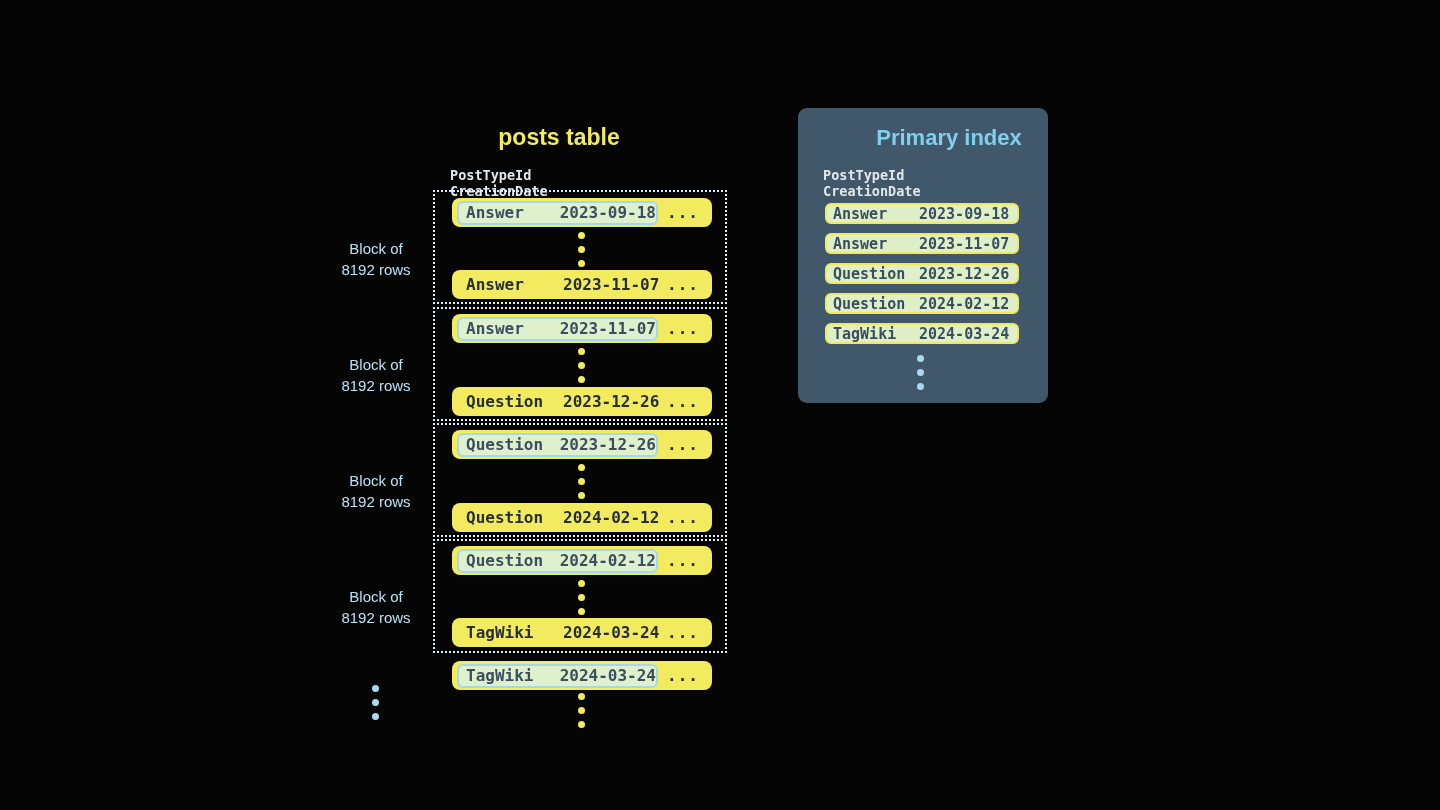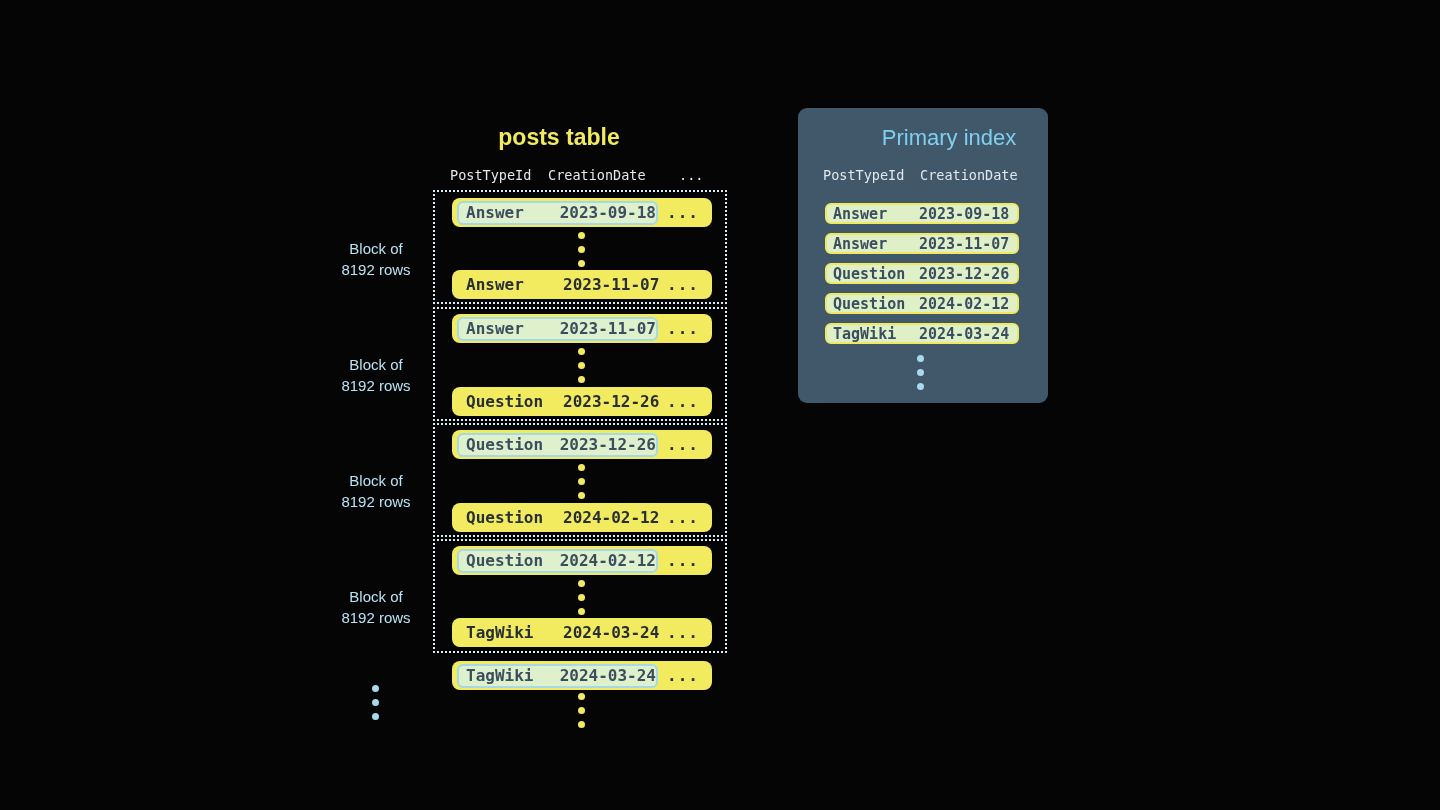--- a/index.html
+++ b/index.html
@@ -5,21 +5,21 @@
   html,body{margin:0;padding:0;background:#050505;}
   .canvas{position:relative;width:1440px;height:810px;background:var(--bg,#050505);overflow:hidden;
           font-family:"Liberation Sans","DejaVu Sans",sans-serif;}
 
   
   .pt-title{position:absolute;left:429px;top:124px;width:260px;text-align:center;
             font-size:23px;font-weight:bold;color:var(--title-yellow,#f3eb5f);}
 
   
   .hdrs{position:absolute;display:flex;font-family:"DejaVu Sans Mono","Liberation Mono",monospace;
-        font-size:13.5px;font-weight:400;color:var(--header-text,#e3e8ec);white-space:nowrap;}
+        font-size:13.5px;font-weight:700;color:var(--header-text,#e3e8ec);white-space:nowrap;flex-direction:column;}
   .pt-hdrs{left:450px;top:167px;}
   .pt-hdrs .c1{width:98px;}
   .pt-hdrs .c2{width:131px;}
   .pi-hdrs{left:823px;top:167px;}
   .pi-hdrs .c1{width:97px;}
 
   
   .block{position:absolute;left:433px;width:294px;height:114px;box-sizing:border-box;
          border:2px dotted var(--dotted,#d9eef6);}
 
@@ -42,21 +42,21 @@
   
   .vdots{position:absolute;display:flex;flex-direction:column;gap:7px;}
   .dot{width:7px;height:7px;border-radius:50%;}
   .dot.y{background:var(--row-yellow,#f3eb5f);}
   .dot.b{background:var(--dot-blue,#a9d9ec);}
 
   
   .panel{position:absolute;left:798px;top:108px;width:250px;height:295px;border-radius:9px;
          background:var(--panel-bg,#41586b);}
   .pi-title{position:absolute;left:798px;top:125px;width:302px;text-align:center;
-            font-size:22px;font-weight:normal;color:var(--title-blue,#7fd0ef);}
+            font-size:22px;font-weight:bold;color:var(--title-blue,#7fd0ef);}
   .irow{position:absolute;left:825px;width:194px;height:21px;box-sizing:border-box;
         background:var(--index-row-bg,#dff0c8);border:2px solid var(--index-row-border,#f0e95e);
         border-radius:6px;display:flex;align-items:center;padding-left:6px;
         font-family:"DejaVu Sans Mono","Liberation Mono",monospace;font-weight:bold;font-size:15px;
         color:var(--cell-text,#3a4e60);white-space:nowrap;}
   .irow .t{display:inline-block;width:86px;}
 </style>
 </head>
 <body>
 

